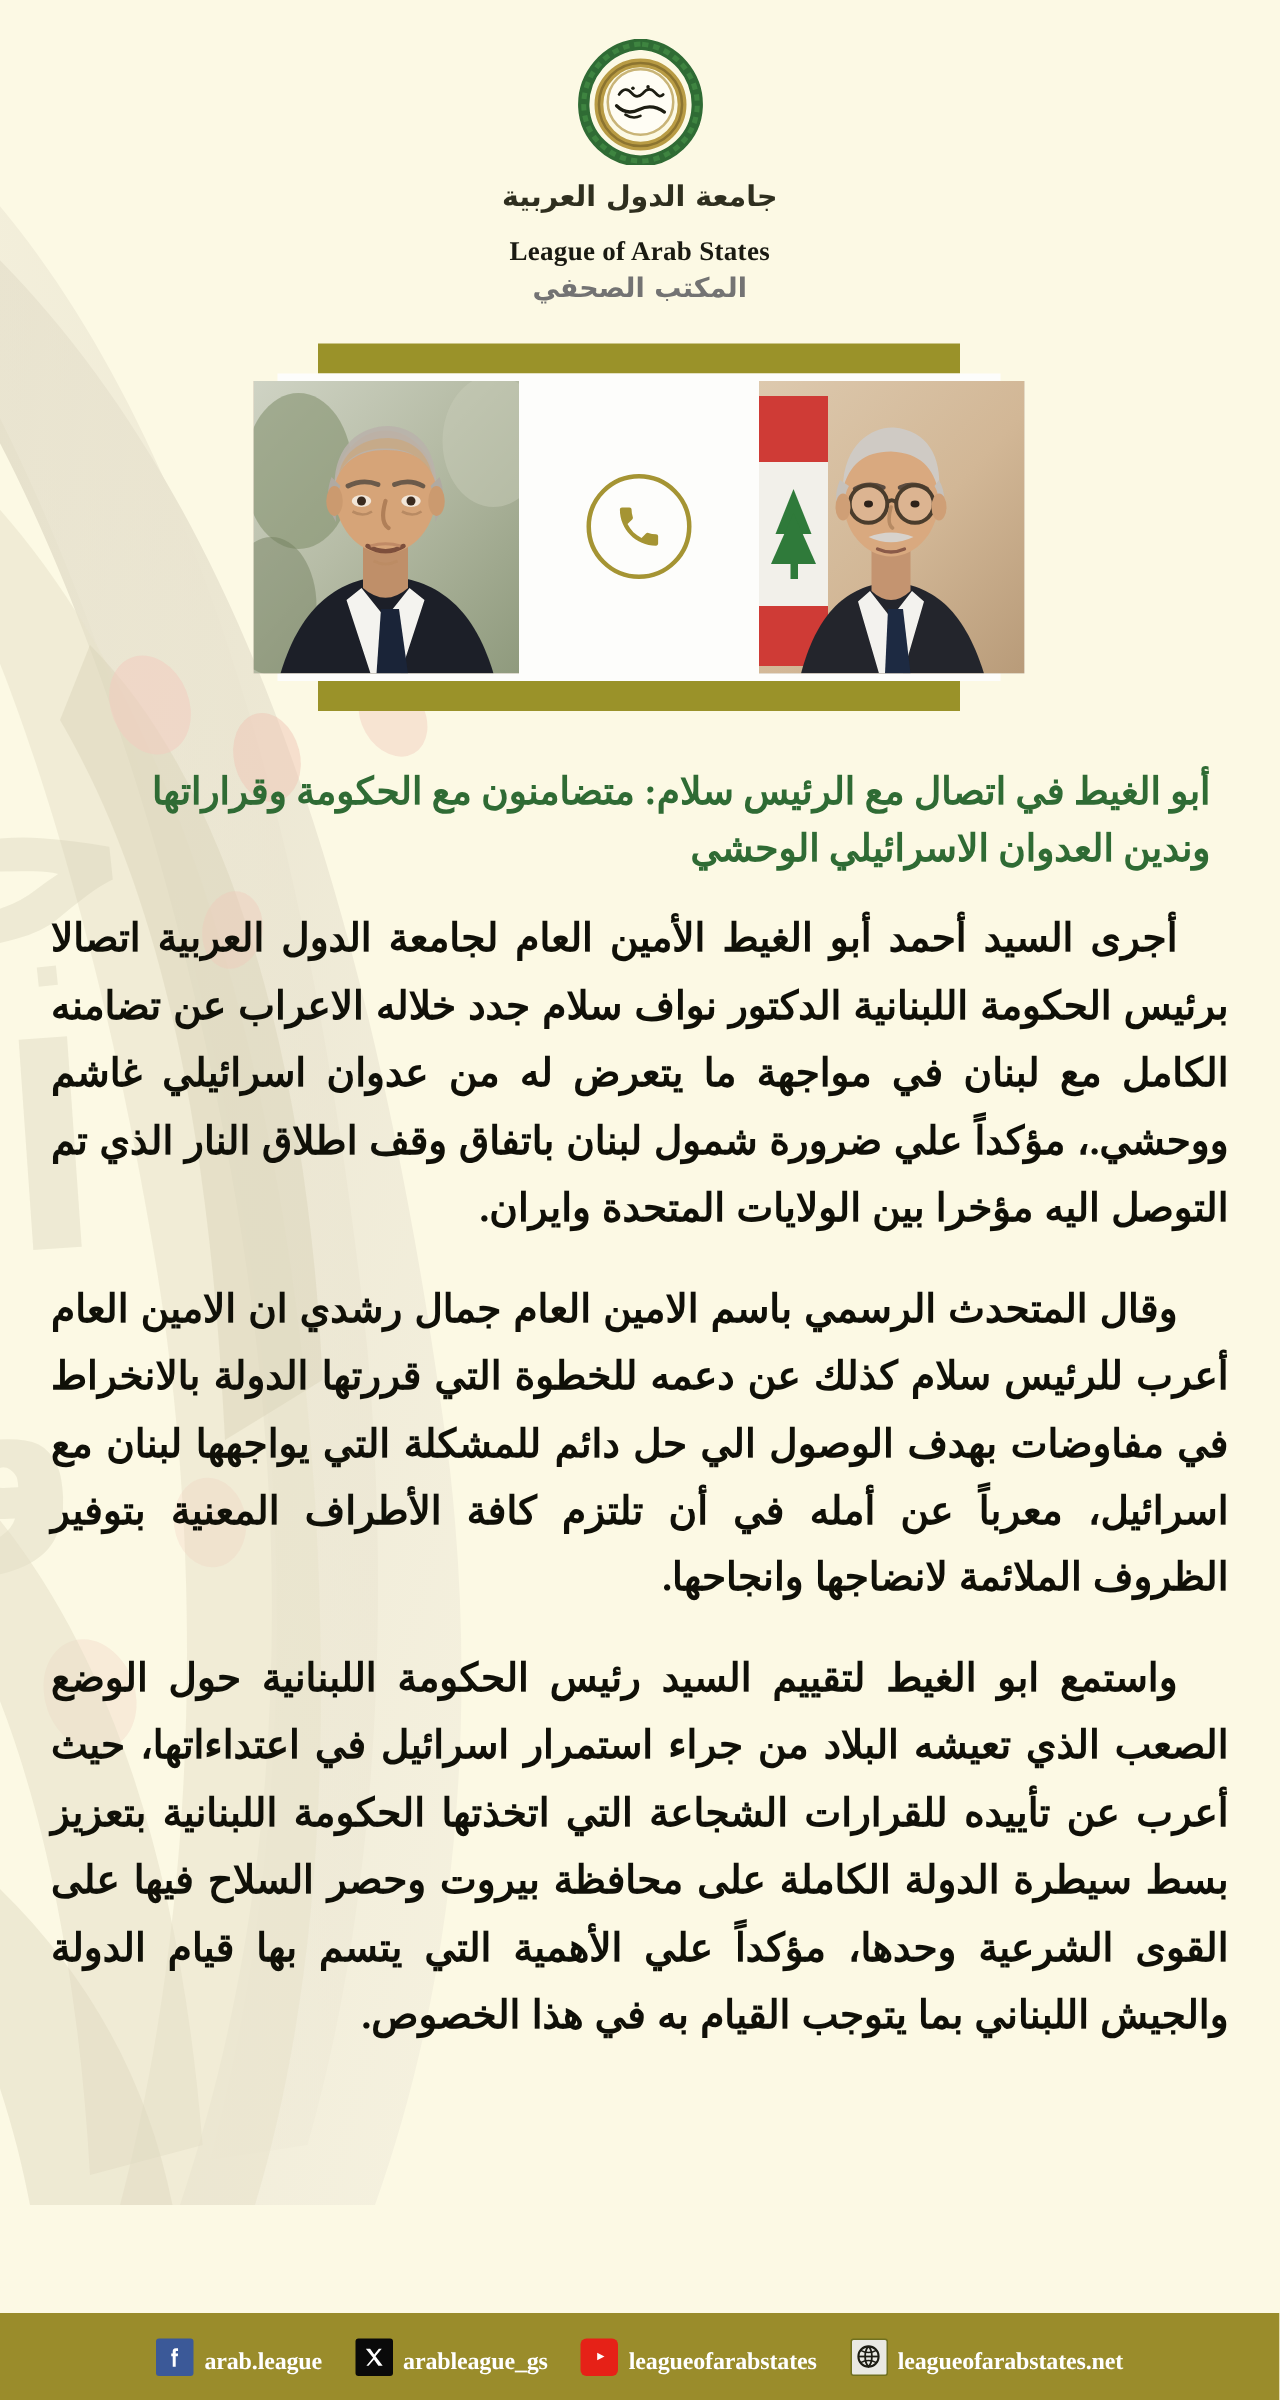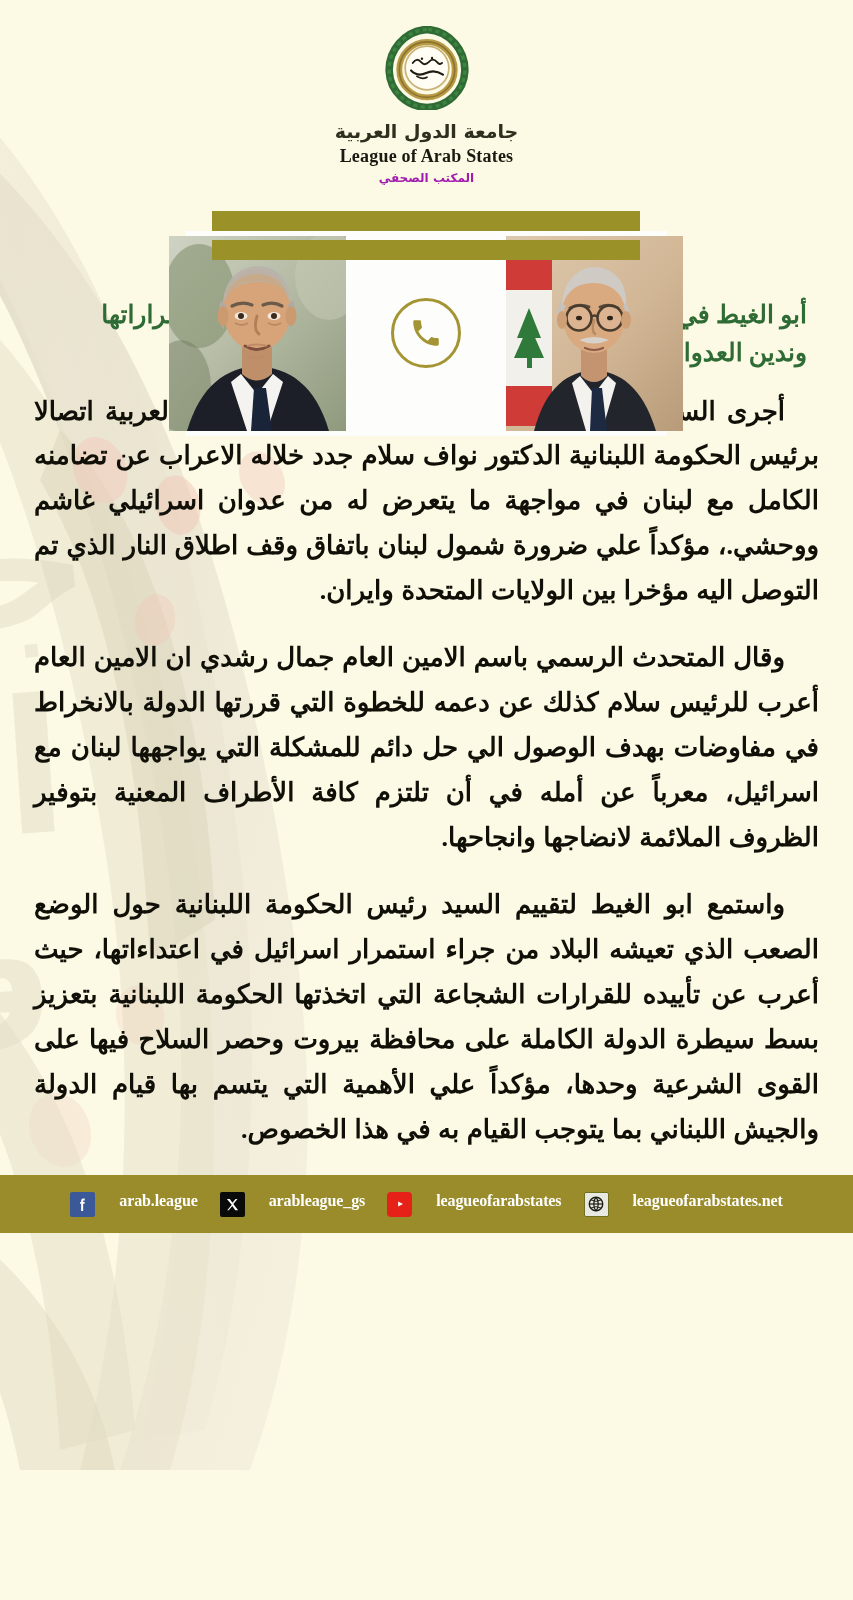--- a/index.html
+++ b/index.html
@@ -25,21 +25,21 @@
     height:1600px;
     z-index:0;
     pointer-events:none;
   }
 
   
   #page {
     position:relative;
     z-index:2;
     width:853px;
-    height:1233px;
+    height:1600px;
     display:flex;
     flex-direction:column;
   }
 
   
   .header {
     padding-top:26px;
     text-align:center;
   }
   .emblem-wrap {
@@ -55,28 +55,28 @@
     letter-spacing:1px;
     line-height:1.25;
     direction:rtl;
   }
   .org-name-en {
     font-family:"Liberation Serif", serif;
     font-size:18px;
     font-weight:700;
     color:#1a1a12;
     letter-spacing:.2px;
-    margin-top:2px;
+    margin-top:13px;
     direction:ltr;
   }
   .org-sub-ar {
     font-family:"DejaVu Sans", sans-serif;
-    font-size:12px;
-    font-weight:700;
-    color:#a21caf;
+    font-size:18px;
+    font-weight:700;
+    color:#737373;
     margin-top:4px;
     direction:rtl;
   }
 
   
   .photo-block {
     margin-top:26px;
     position:relative;
     width:853px;
     height:245px;
@@ -171,22 +171,22 @@
     background:#9a8c2b;
     display:flex;
     align-items:center;
     justify-content:center;
     gap:22px;
     direction:ltr;
     flex:0 0 auto;
   }
   .social {
     display:flex;
-    align-items:flex-start;
-    gap:24px;
+    align-items:flex-end;
+    gap:7px;
   }
   .social-icon {
     width:25px;
     height:25px;
     flex:0 0 auto;
     display:flex;
     align-items:center;
     justify-content:center;
     border-radius:2px;
   }

